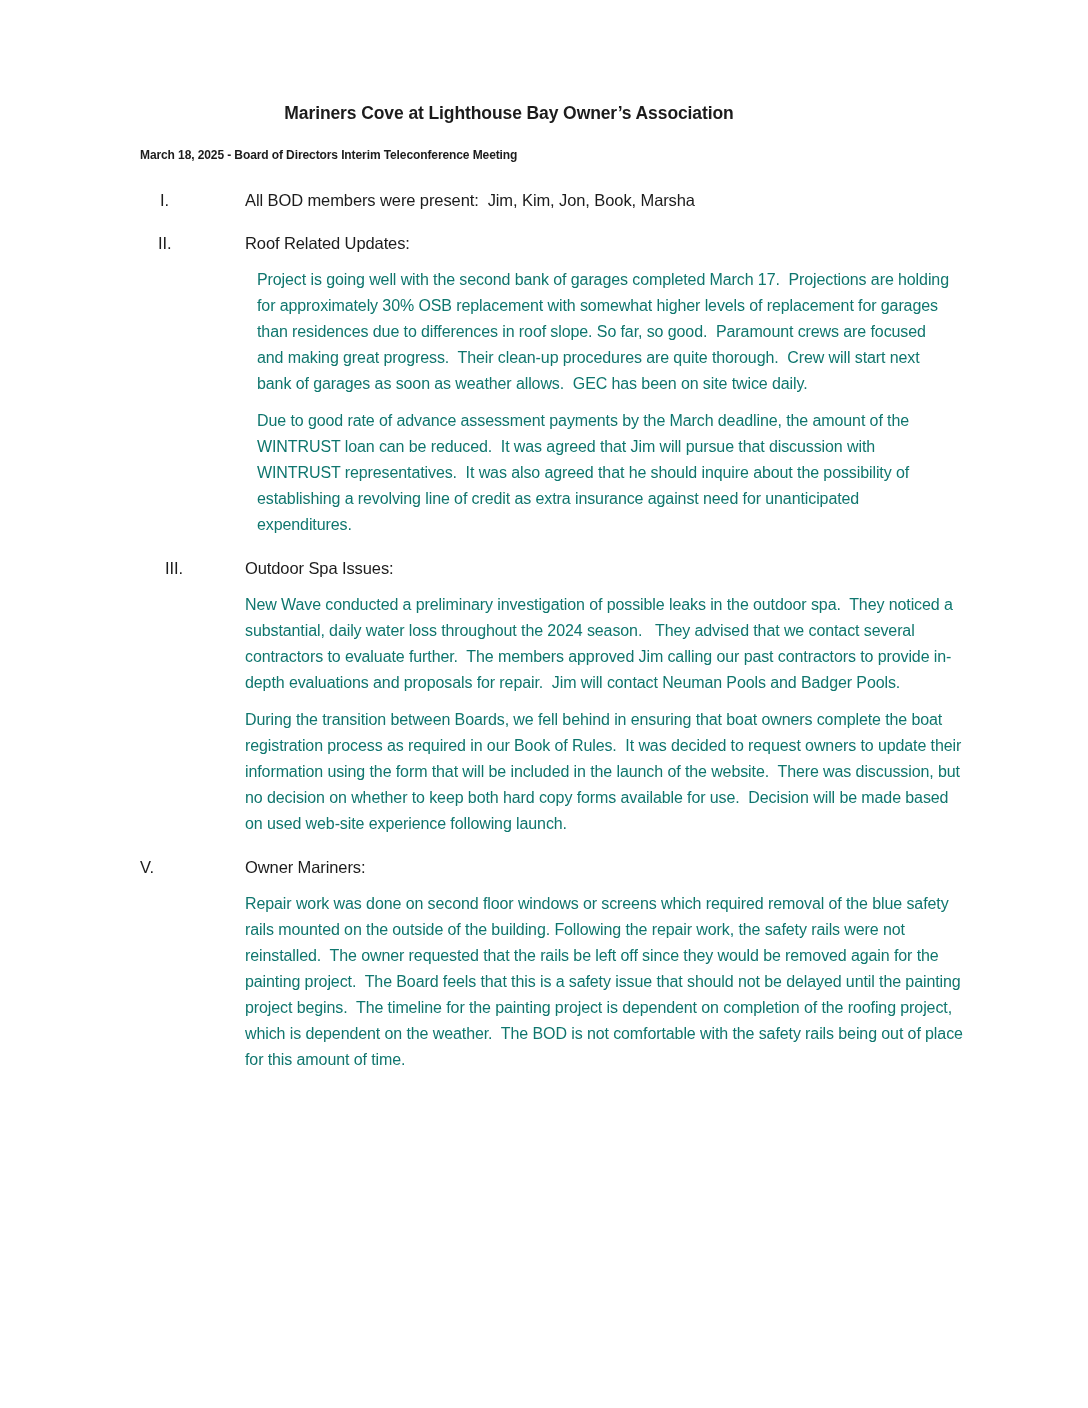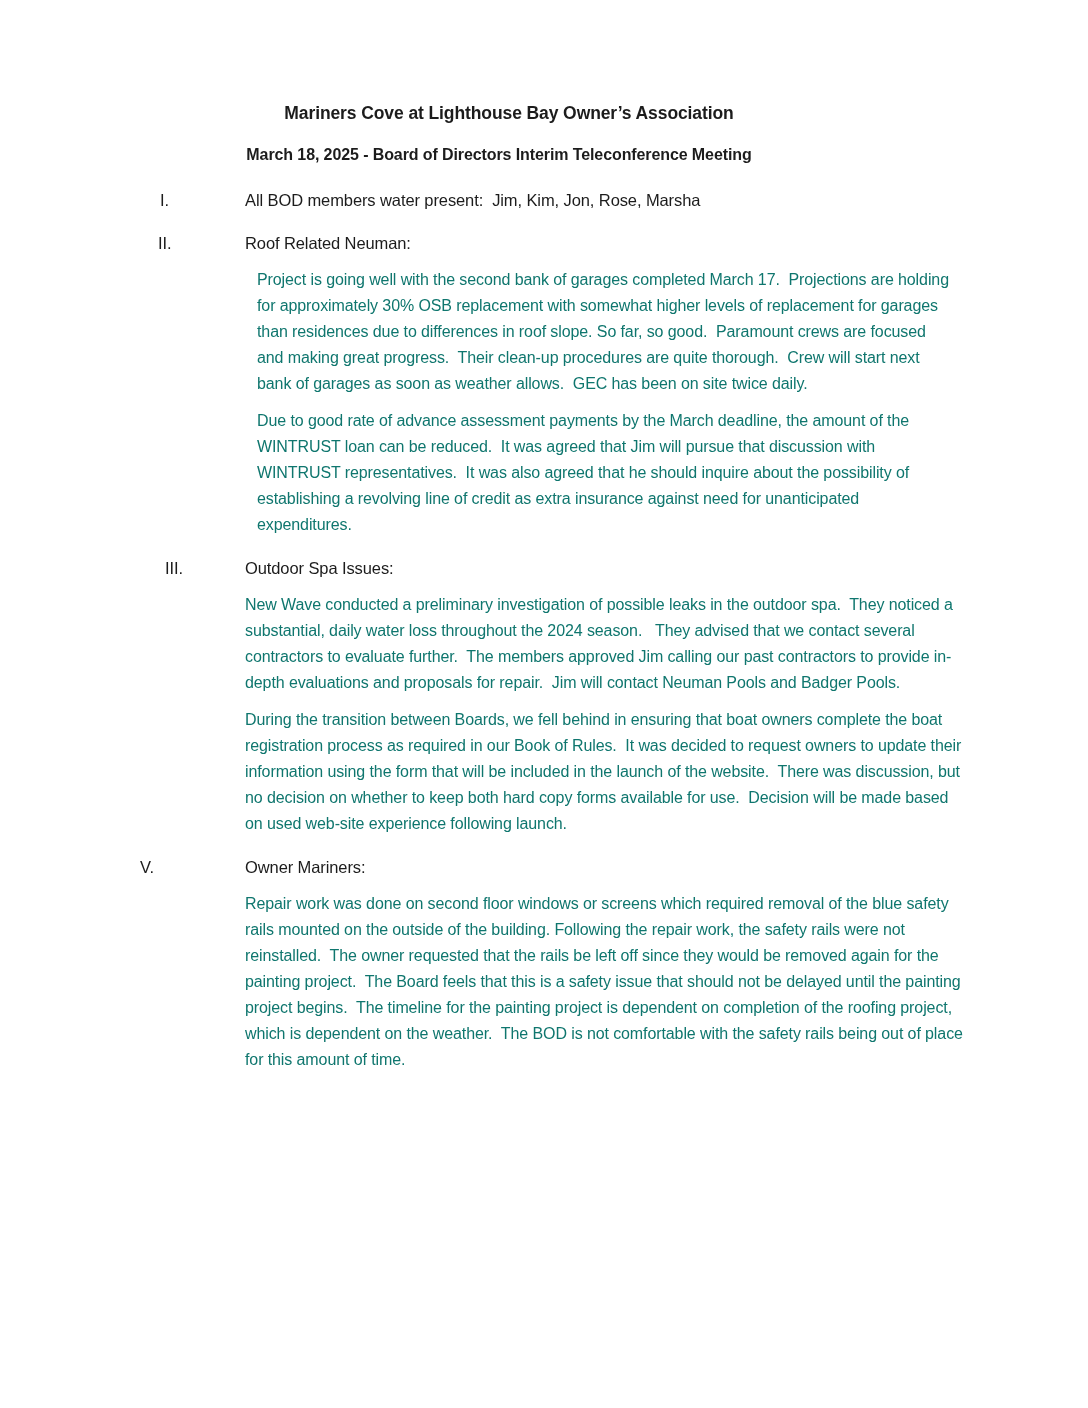--- a/index.html
+++ b/index.html
@@ -24,22 +24,22 @@
     padding-right: 92px;
     text-align: center;
     font-size: 17.5px;
     line-height: 20px;
     font-weight: bold;
     white-space: pre-wrap;
   }
   .doc-subtitle {
     margin: 22px 0 16px 0;
     padding-right: 112px;
-    text-align: center;
-    font-size: 16px;
+    text-align: left;
+    font-size: 12px;
     line-height: 20px;
     font-weight: bold;
     white-space: pre-wrap;
   }
   .sec-row {
     display: flex;
     align-items: flex-start;
     font-size: 16.5px;
     line-height: 26px;
     margin-top: 17px;
@@ -80,26 +80,26 @@
 <body>
 
 <div class="page">
 
   <h1 class="doc-title">Mariners Cove at Lighthouse Bay Owner’s Association</h1>
 
   <h2 class="doc-subtitle">March 18, 2025 - Board of Directors Interim Teleconference Meeting</h2>
 
   <div class="sec-row first">
     <span class="sec-num ind-20">I.</span>
-    <span class="sec-head">All BOD members water present:  Jim, Kim, Jon, Rose, Marsha</span>
+    <span class="sec-head">All BOD members were present:  Jim, Kim, Jon, Book, Marsha</span>
   </div>
 
   <div class="sec-row">
     <span class="sec-num ind-18">II.</span>
-    <span class="sec-head">Roof Related Neuman:</span>
+    <span class="sec-head">Roof Related Updates:</span>
   </div>
   <p class="body-para">Project is going well with the second bank of garages completed March 17.  Projections are holding for approximately 30% OSB replacement with somewhat higher levels of replacement for garages than residences due to differences in roof slope. So far, so good.  Paramount crews are focused and making great progress.  Their clean-up procedures are quite thorough.  Crew will start next bank of garages as soon as weather allows.  GEC has been on site twice daily.</p>
   <p class="body-para">Due to good rate of advance assessment payments by the March deadline, the amount of the WINTRUST loan can be reduced.  It was agreed that Jim will pursue that discussion with WINTRUST representatives.  It was also agreed that he should inquire about the possibility of establishing a revolving line of credit as extra insurance against need for unanticipated expenditures.</p>
 
   <div class="sec-row">
     <span class="sec-num ind-25">III.</span>
     <span class="sec-head">Outdoor Spa Issues:</span>
   </div>
   <p class="body-para indent-b">New Wave conducted a preliminary investigation of possible leaks in the outdoor spa.  They noticed a substantial, daily water loss throughout the 2024 season.   They advised that we contact several contractors to evaluate further.  The members approved Jim calling our past contractors to provide in-depth evaluations and proposals for repair.  Jim will contact Neuman Pools and Badger Pools.</p>
 

